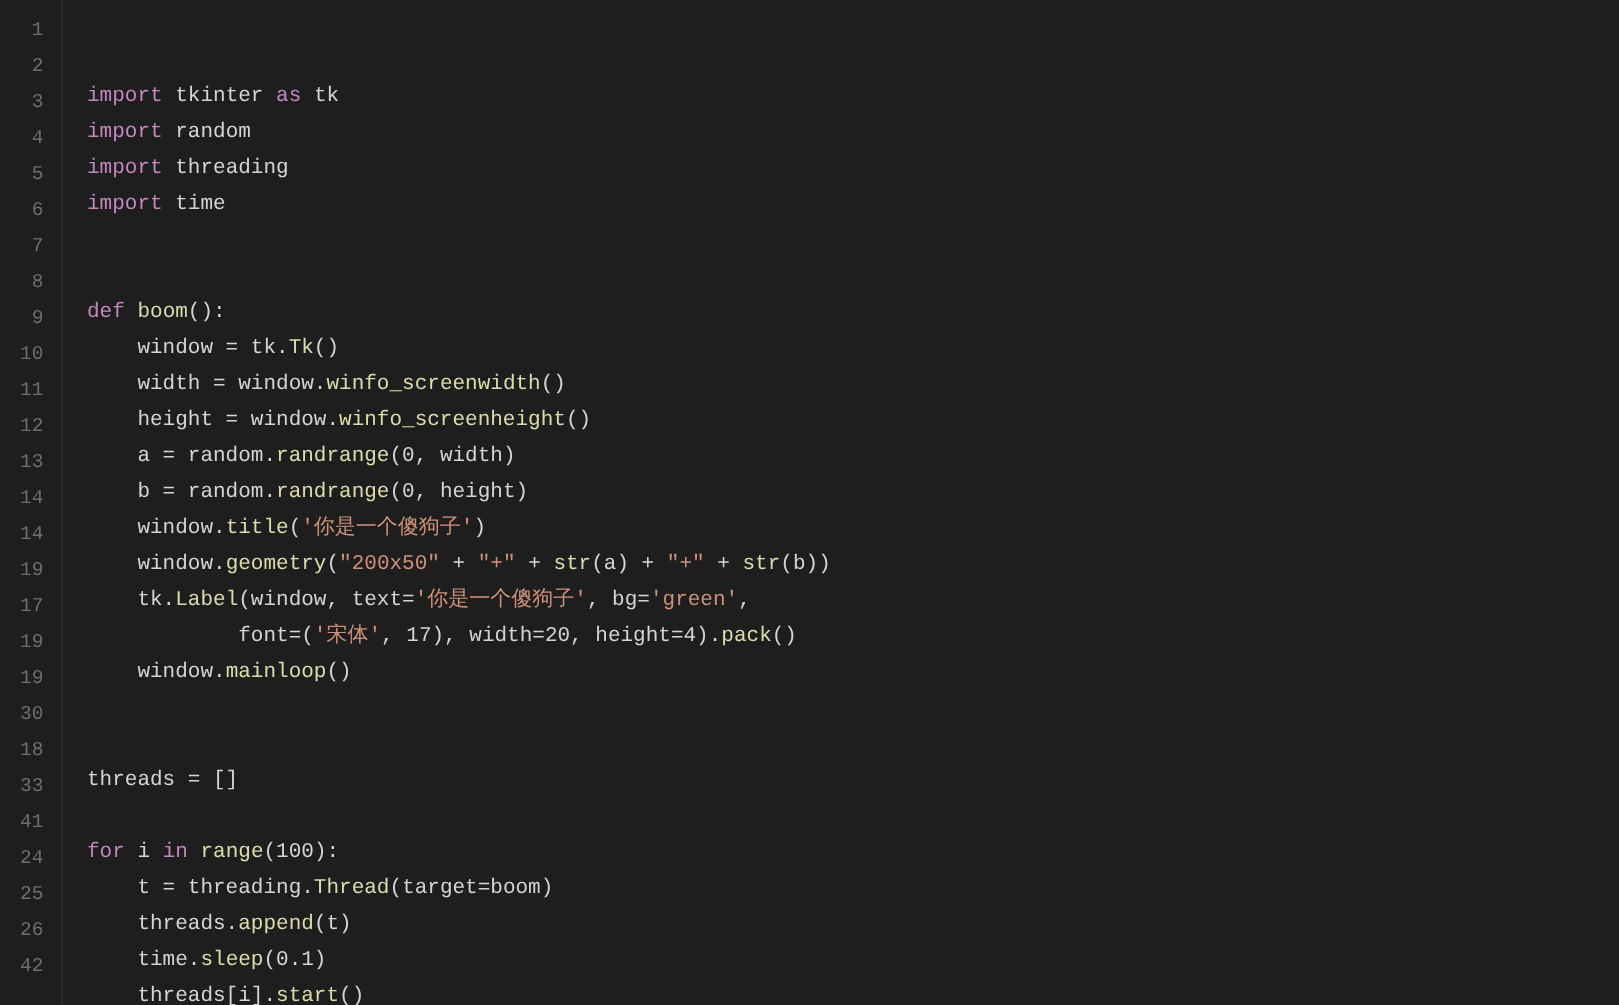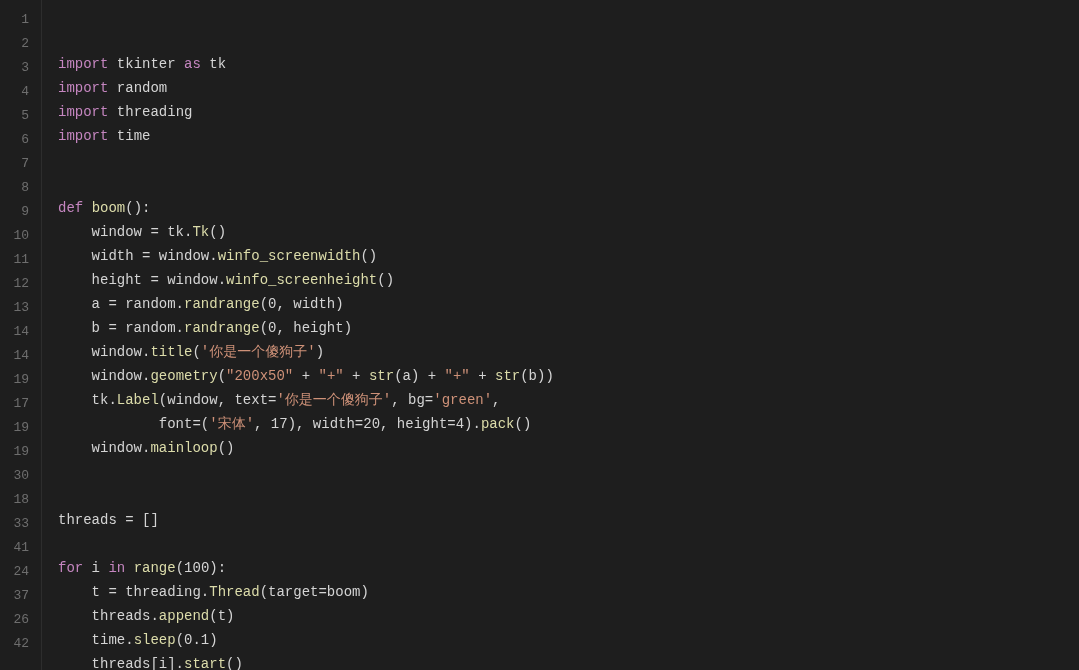--- a/index.html
+++ b/index.html
@@ -76,18 +76,18 @@
       <div class="line-number">14</div>
       <div class="line-number">19</div>
       <div class="line-number">17</div>
       <div class="line-number">19</div>
       <div class="line-number">19</div>
       <div class="line-number">30</div>
       <div class="line-number">18</div>
       <div class="line-number">33</div>
       <div class="line-number">41</div>
       <div class="line-number">24</div>
-      <div class="line-number">37</div>
+      <div class="line-number">25</div>
       <div class="line-number">26</div>
       <div class="line-number">42</div>
     </div>
   <div class="code-content" id="code-content"><div class="code-line"><span style="color:#c586c0">import</span> tkinter <span style="color:#c586c0">as</span> tk</div><div class="code-line"><span style="color:#c586c0">import</span> random</div><div class="code-line"><span style="color:#c586c0">import</span> threading</div><div class="code-line"><span style="color:#c586c0">import</span> time</div><div class="code-line">&nbsp;</div><div class="code-line">&nbsp;</div><div class="code-line"><span style="color:#c586c0">def</span> <span style="color:#dcdcaa">boom</span>():</div><div class="code-line">    window = tk.<span style="color:#dcdcaa">Tk</span>()</div><div class="code-line">    width = window.<span style="color:#dcdcaa">winfo_screenwidth</span>()</div><div class="code-line">    height = window.<span style="color:#dcdcaa">winfo_screenheight</span>()</div><div class="code-line">    a = random.<span style="color:#dcdcaa">randrange</span>(0, width)</div><div class="code-line">    b = random.<span style="color:#dcdcaa">randrange</span>(0, height)</div><div class="code-line">    window.<span style="color:#dcdcaa">title</span>(<span style="color:#ce9178">'你是一个傻狗子'</span>)</div><div class="code-line">    window.<span style="color:#dcdcaa">geometry</span>(<span style="color:#ce9178">"200x50"</span> + <span style="color:#ce9178">"+"</span> + <span style="color:#dcdcaa">str</span>(a) + <span style="color:#ce9178">"+"</span> + <span style="color:#dcdcaa">str</span>(b))</div><div class="code-line">    tk.<span style="color:#dcdcaa">Label</span>(window, text=<span style="color:#ce9178">'你是一个傻狗子'</span>, bg=<span style="color:#ce9178">'green'</span>,</div><div class="code-line">            font=(<span style="color:#ce9178">'宋体'</span>, 17), width=20, height=4).<span style="color:#dcdcaa">pack</span>()</div><div class="code-line">    window.<span style="color:#dcdcaa">mainloop</span>()</div><div class="code-line">&nbsp;</div><div class="code-line">&nbsp;</div><div class="code-line">threads = []</div><div class="code-line">&nbsp;</div><div class="code-line"><span style="color:#c586c0">for</span> i <span style="color:#c586c0">in</span> <span style="color:#dcdcaa">range</span>(100):</div><div class="code-line">    t = threading.<span style="color:#dcdcaa">Thread</span>(target=boom)</div><div class="code-line">    threads.<span style="color:#dcdcaa">append</span>(t)</div><div class="code-line">    time.<span style="color:#dcdcaa">sleep</span>(0.1)</div><div class="code-line">    threads[i].<span style="color:#dcdcaa">start</span>()</div><div class="code-line">&nbsp;</div></div>
 </div>
 
 </body></html>

